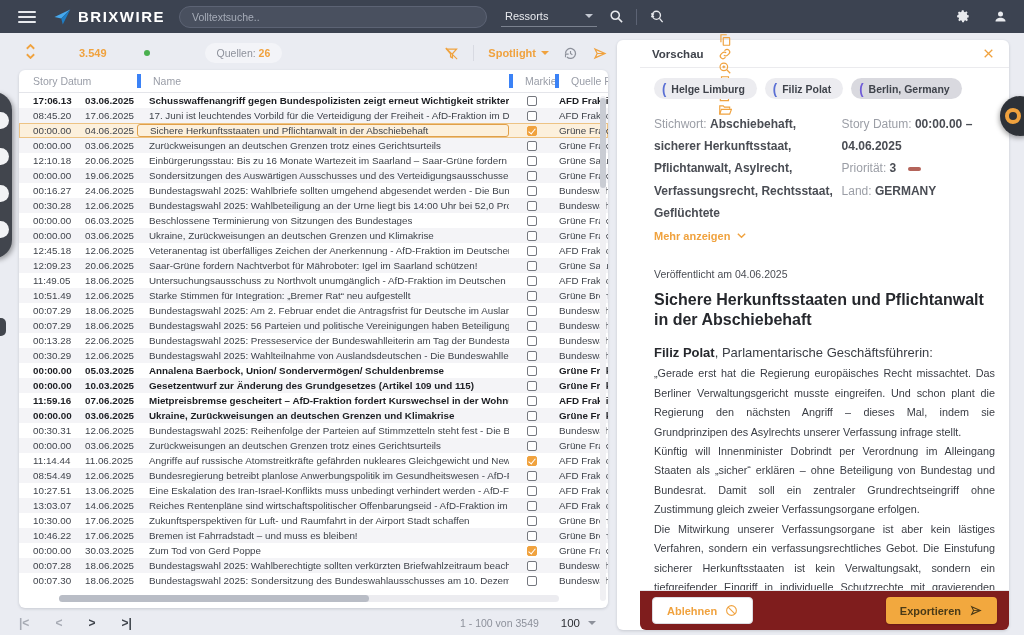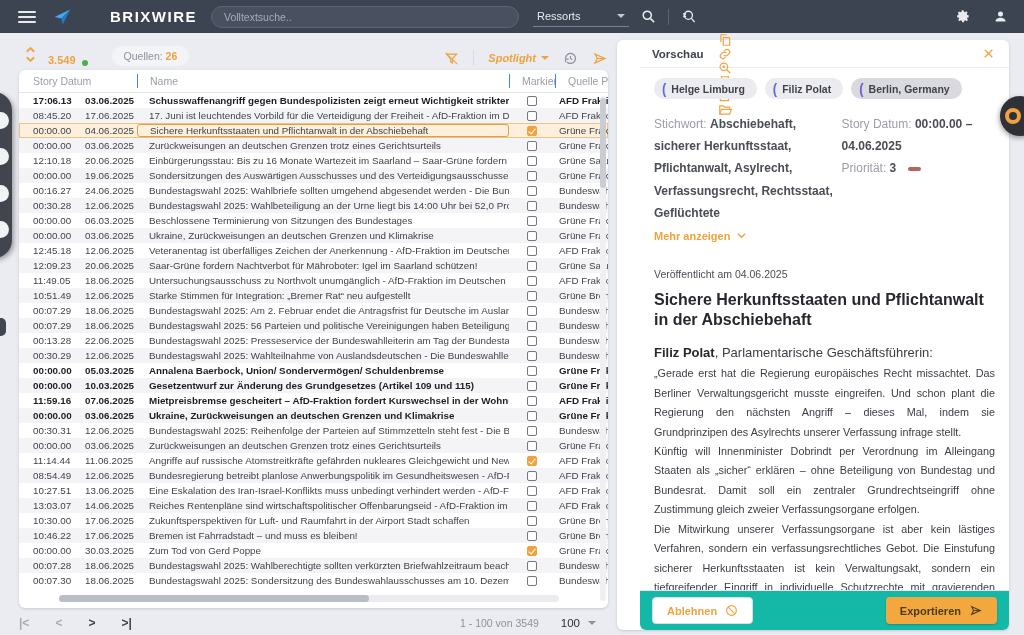--- a/index.html
+++ b/index.html
@@ -5,62 +5,62 @@
   * { margin:0; padding:0; box-sizing:border-box; }
   html,body { width:1024px; height:635px; overflow:hidden;
     font-family:"Liberation Sans", sans-serif; background:#eaecf2; }
 
   
   .topbar { position:absolute; left:0; top:0; width:1024px; height:33px;
     background:#3c4351; display:flex; align-items:center; z-index:5; }
   .hamburger { width:18px; height:12px; margin-left:18px; display:flex; flex-direction:column;
     justify-content:space-between; cursor:pointer; }
   .hamburger span { display:block; height:2px; background:#e8eaee; border-radius:1px; }
-  .brand { display:flex; align-items:center; margin-left:16px;gap:32px; }
+  .brand { display:flex; align-items:center; margin-left:16px; }
   .brand svg { margin-right:6px; }
   .brand-name { color:#fff; font-weight:bold; font-size:15px; letter-spacing:1.5px; }
   .searchpill { margin-left:14px; width:308px; height:22px; background:#49505f;
     border:1px solid #5c6374; border-radius:12px; color:#aab0bc; font-size:10.5px;
     padding:3px 12px; outline:none; }
   .searchpill::placeholder { color:#a6acb8; }
   .ressorts { display:flex; align-items:center; margin-left:14px; color:#e8eaee; font-size:11px;
     border-bottom:1px solid #7b828f; padding:3px 4px 4px 4px; width:96px; justify-content:space-between;
     cursor:pointer; }
   .caret-down { width:0; height:0; border-left:4px solid transparent; border-right:4px solid transparent;
     border-top:4px solid #c3c8d1; }
   .tb-icon { color:#e8eaee; margin-left:12px; cursor:pointer; display:flex; align-items:center; }
   .tb-div { width:1px; height:16px; background:#5c6374; margin-left:12px; }
   .tb-right { margin-left:auto; display:flex; align-items:center; margin-right:16px; gap:22px; }
 
   
   .ltoolbar { position:absolute; left:19px; top:40px; width:589px; height:26px;
-    display:flex; align-items:flex-end; }
+    display:flex; align-items:center;gap:31px; }
   .sorticon { color:#f0a23e; cursor:pointer; margin-left:6px; }
   .count { color:#f0a23e; font-size:11px; font-weight:bold; margin-left:12px; }
   .greendot { width:6px; height:6px; border-radius:50%; background:#4ab04f; display:inline-block;
     margin-left:6px; }
   .quellenchip { margin-left:24px; background:#f3f4f8; border-radius:12px; padding:4px 12px;
     font-size:10.5px; color:#8d919b; cursor:pointer; }
   .quellenchip b { color:#f0a23e; font-weight:bold; }
   .lt-right { margin-left:auto; display:flex; align-items:center; gap:14px; }
   .lt-right .oicon { color:#f0a23e; cursor:pointer; display:flex; align-items:center; }
   .lt-div { width:1px; height:16px; background:#d8dae2; }
   .spotlight { color:#f0a23e; font-size:11px; font-weight:bold; display:flex; align-items:center;
-    gap:5px; cursor:pointer;font-style:italic; }
+    gap:5px; cursor:pointer; }
   .caret-o { width:0; height:0; border-left:4px solid transparent; border-right:4px solid transparent;
     border-top:4px solid #f0a23e; }
 
   .card { position:absolute; background:#fff; border-radius:6px;
     box-shadow:0 1px 3px rgba(40,45,60,.18); }
   .listcard { left:19px; top:70px; width:589px; height:538px; overflow:hidden; }
 
   .thead { display:flex; align-items:center; height:23px; border-bottom:1px solid #e4e5ea;
     color:#999da7; font-size:10.5px; }
   .th { padding-left:14px; white-space:nowrap; overflow:hidden; }
-  .th.div { border-left:1px solid #3b82f6; height:14px; line-height:14px; padding-left:12px; }
+  .th.div { border-left:4px solid #3b82f6; height:14px; line-height:14px; padding-left:12px; }
   .c-datum { width:118px; flex:none; }
   .c-name  { width:372px; flex:none; }
   .c-mark  { width:46px; flex:none; }
   .c-quelle{ flex:1; min-width:0; }
 
   .row { display:flex; align-items:center; height:15px; font-size:9.8px; color:#3f434b;
     cursor:pointer; }
   .row.alt { background:#f4f4f7; }
   .row.bold .t, .row.bold .d, .row.bold .n, .row.bold .q { font-weight:bold; color:#1c1e23; }
   .row.sel { background:#fcf0dc; box-shadow:inset 0 0 0 1px #edc384; }
@@ -120,21 +120,21 @@
     align-items:center; gap:6px; cursor:pointer; }
 
   .publine { margin-top:26px; font-size:10.5px; color:#4a4d54; }
   .atitle { margin-top:10px; font-size:16px; font-weight:bold; color:#26282d; line-height:1.25; }
   .apara { margin-top:9px; font-size:10.8px; color:#3a3d44; line-height:1.8; text-align:justify; }
   .speaker { margin-top:11px; font-size:13px; color:#3a3d44; line-height:1.8; }
   .speaker b { color:#26282d; }
   .quote { font-size:10.8px; color:#3a3d44; line-height:1.8; text-align:justify; }
 
   .pfoot { flex:none; height:40px; border-top:1px solid #e7e7ea; display:flex; align-items:center;
-    padding:0 12px; background:#14b8a6; border-radius:0 0 6px 6px; }
+    padding:0 12px; background:#7f1d1d; border-radius:0 0 6px 6px; }
   .btn-reject { display:flex; align-items:center; gap:8px; border:1px solid #dcdce2; border-radius:4px;
     background:#fff; color:#f0a23e; font-weight:bold; font-size:11px; padding:6px 14px; cursor:pointer; }
   .btn-export { margin-left:auto; display:flex; align-items:center; gap:8px; border:none;
     border-radius:4px; background:#f2a83e; color:#4a3a17; font-weight:bold; font-size:11px;
     padding:7px 14px; cursor:pointer; box-shadow:0 1px 2px rgba(0,0,0,.2); }
 
   
   .edgepill { position:absolute; left:-24px; top:92px; width:36px; height:166px; background:#41454d;
     border-radius:18px; box-shadow:2px 2px 5px rgba(0,0,0,.35); z-index:8; display:flex;
     flex-direction:column; align-items:flex-end; justify-content:space-evenly; padding-right:3px; }
@@ -714,20 +714,22 @@
       <div class="mleft">
         <span>Stichwort:</span>
         <b>Abschiebehaft, sicherer Herkunftsstaat, Pflichtanwalt, Asylrecht, Verfassungsrecht, Rechtsstaat, Geflüchtete</b>
       </div>
       <div class="mright">
         <div><span>Story Datum:</span>
           <b>00:00.00 – 04.06.2025</b></div>
         <div><span>Priorität:</span>
           <b>3</b>
           <span class="prio-dash"></span></div>
+        <div><span>Land:</span>
+          <b>GERMANY</b></div>
       </div>
     </div>
     <div class="morelink">
       <span>Mehr anzeigen</span>
       <svg width="11" height="11" viewBox="0 0 24 24" fill="none" stroke="currentColor" stroke-width="3">
           <path d="M4 8l8 8 8-8"></path>
         </svg>
     </div>
     <div class="publine">Veröffentlicht am 04.06.2025</div>
     <h1 class="atitle">Sichere Herkunftsstaaten und Pflichtanwalt in der Abschiebehaft</h1>

